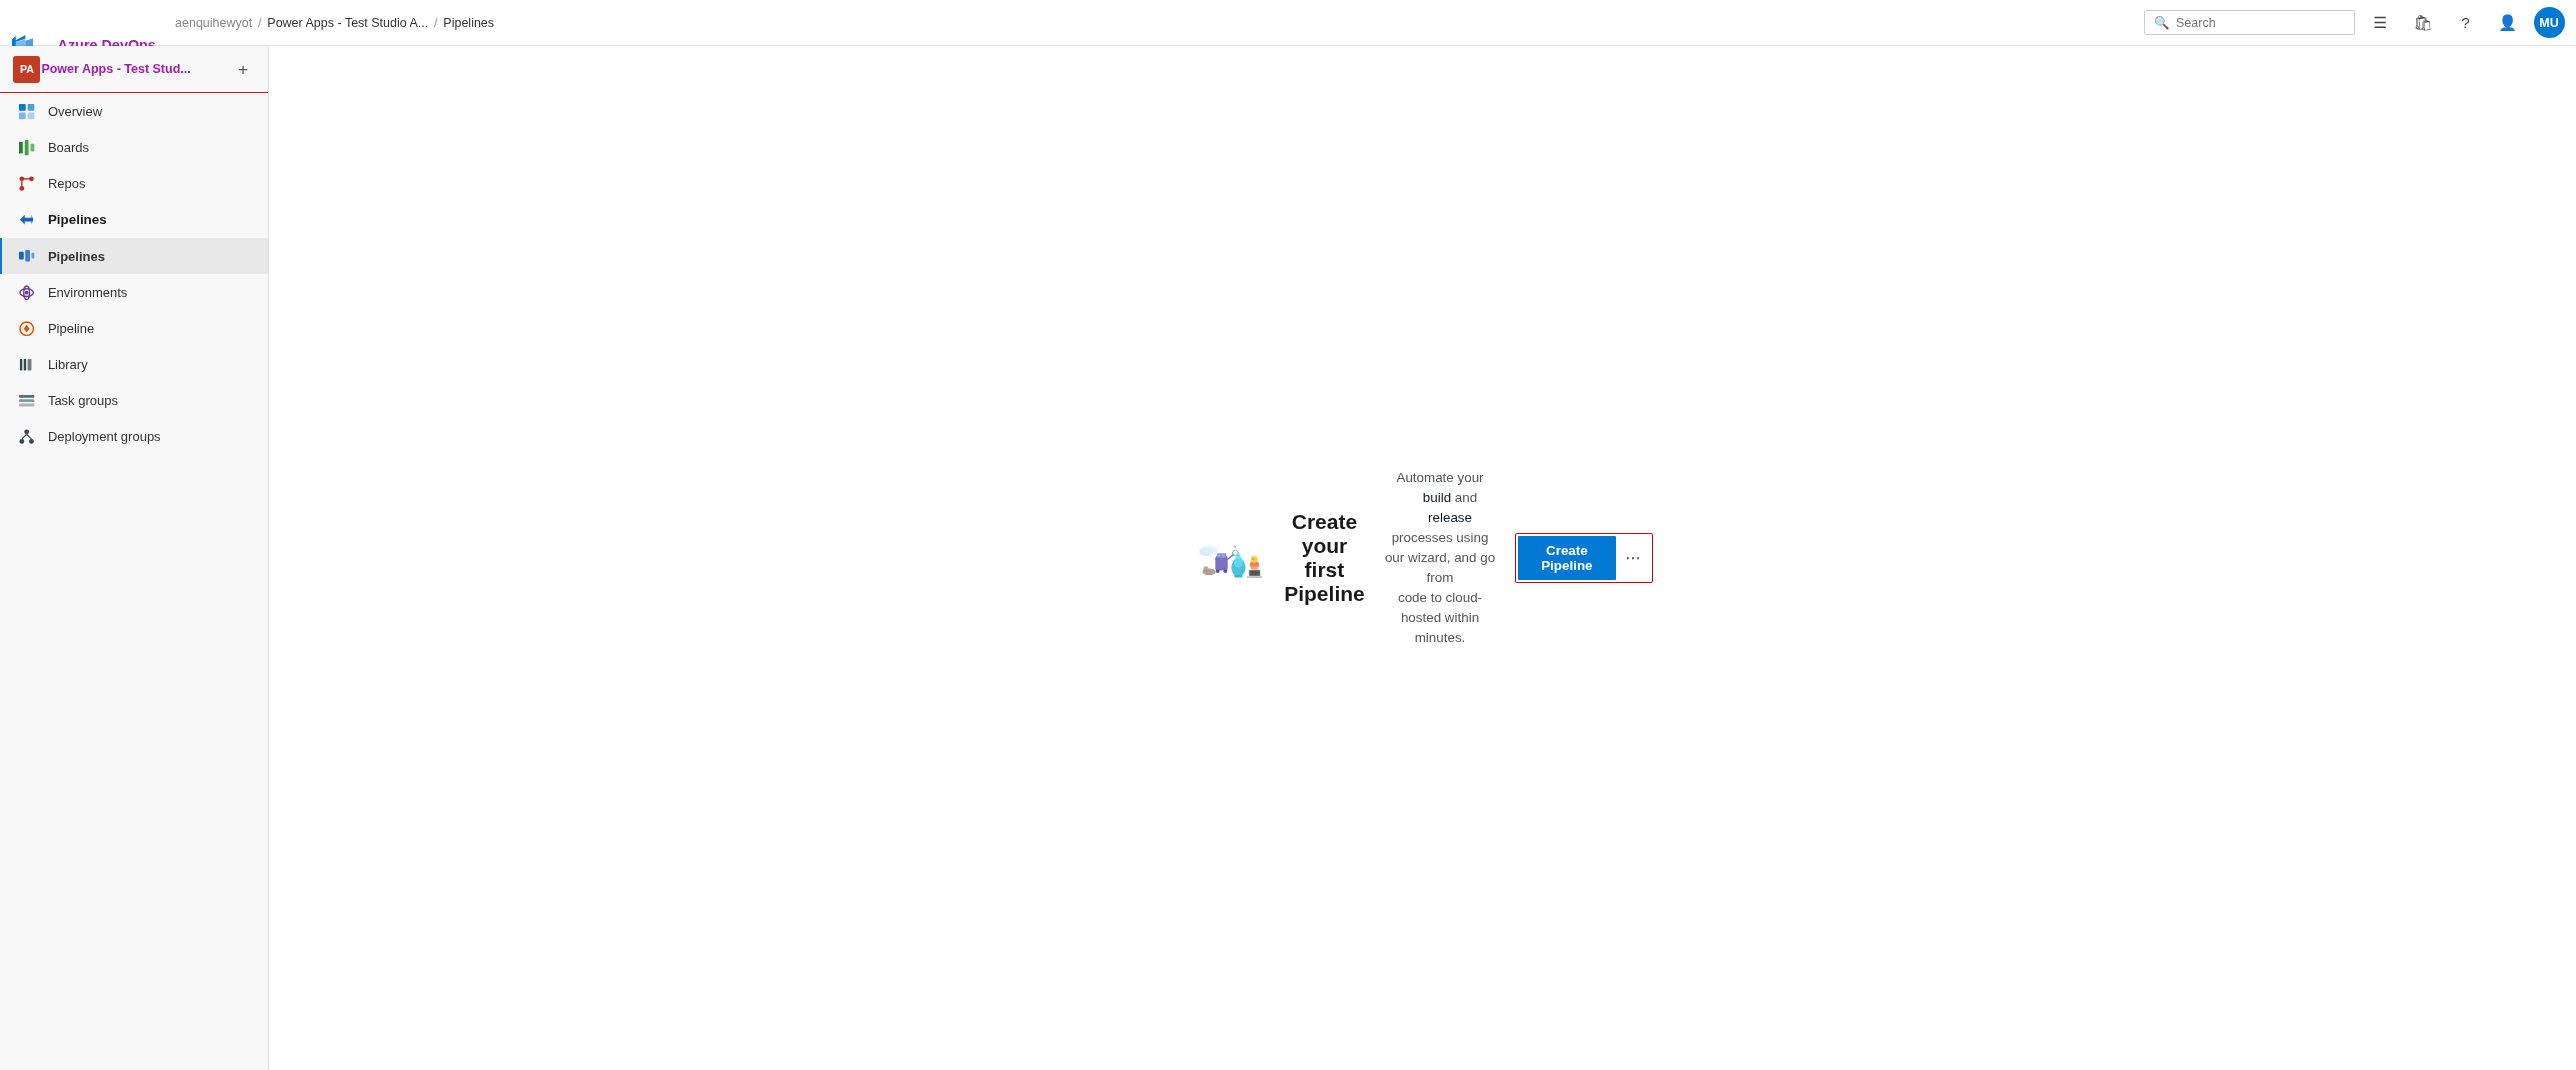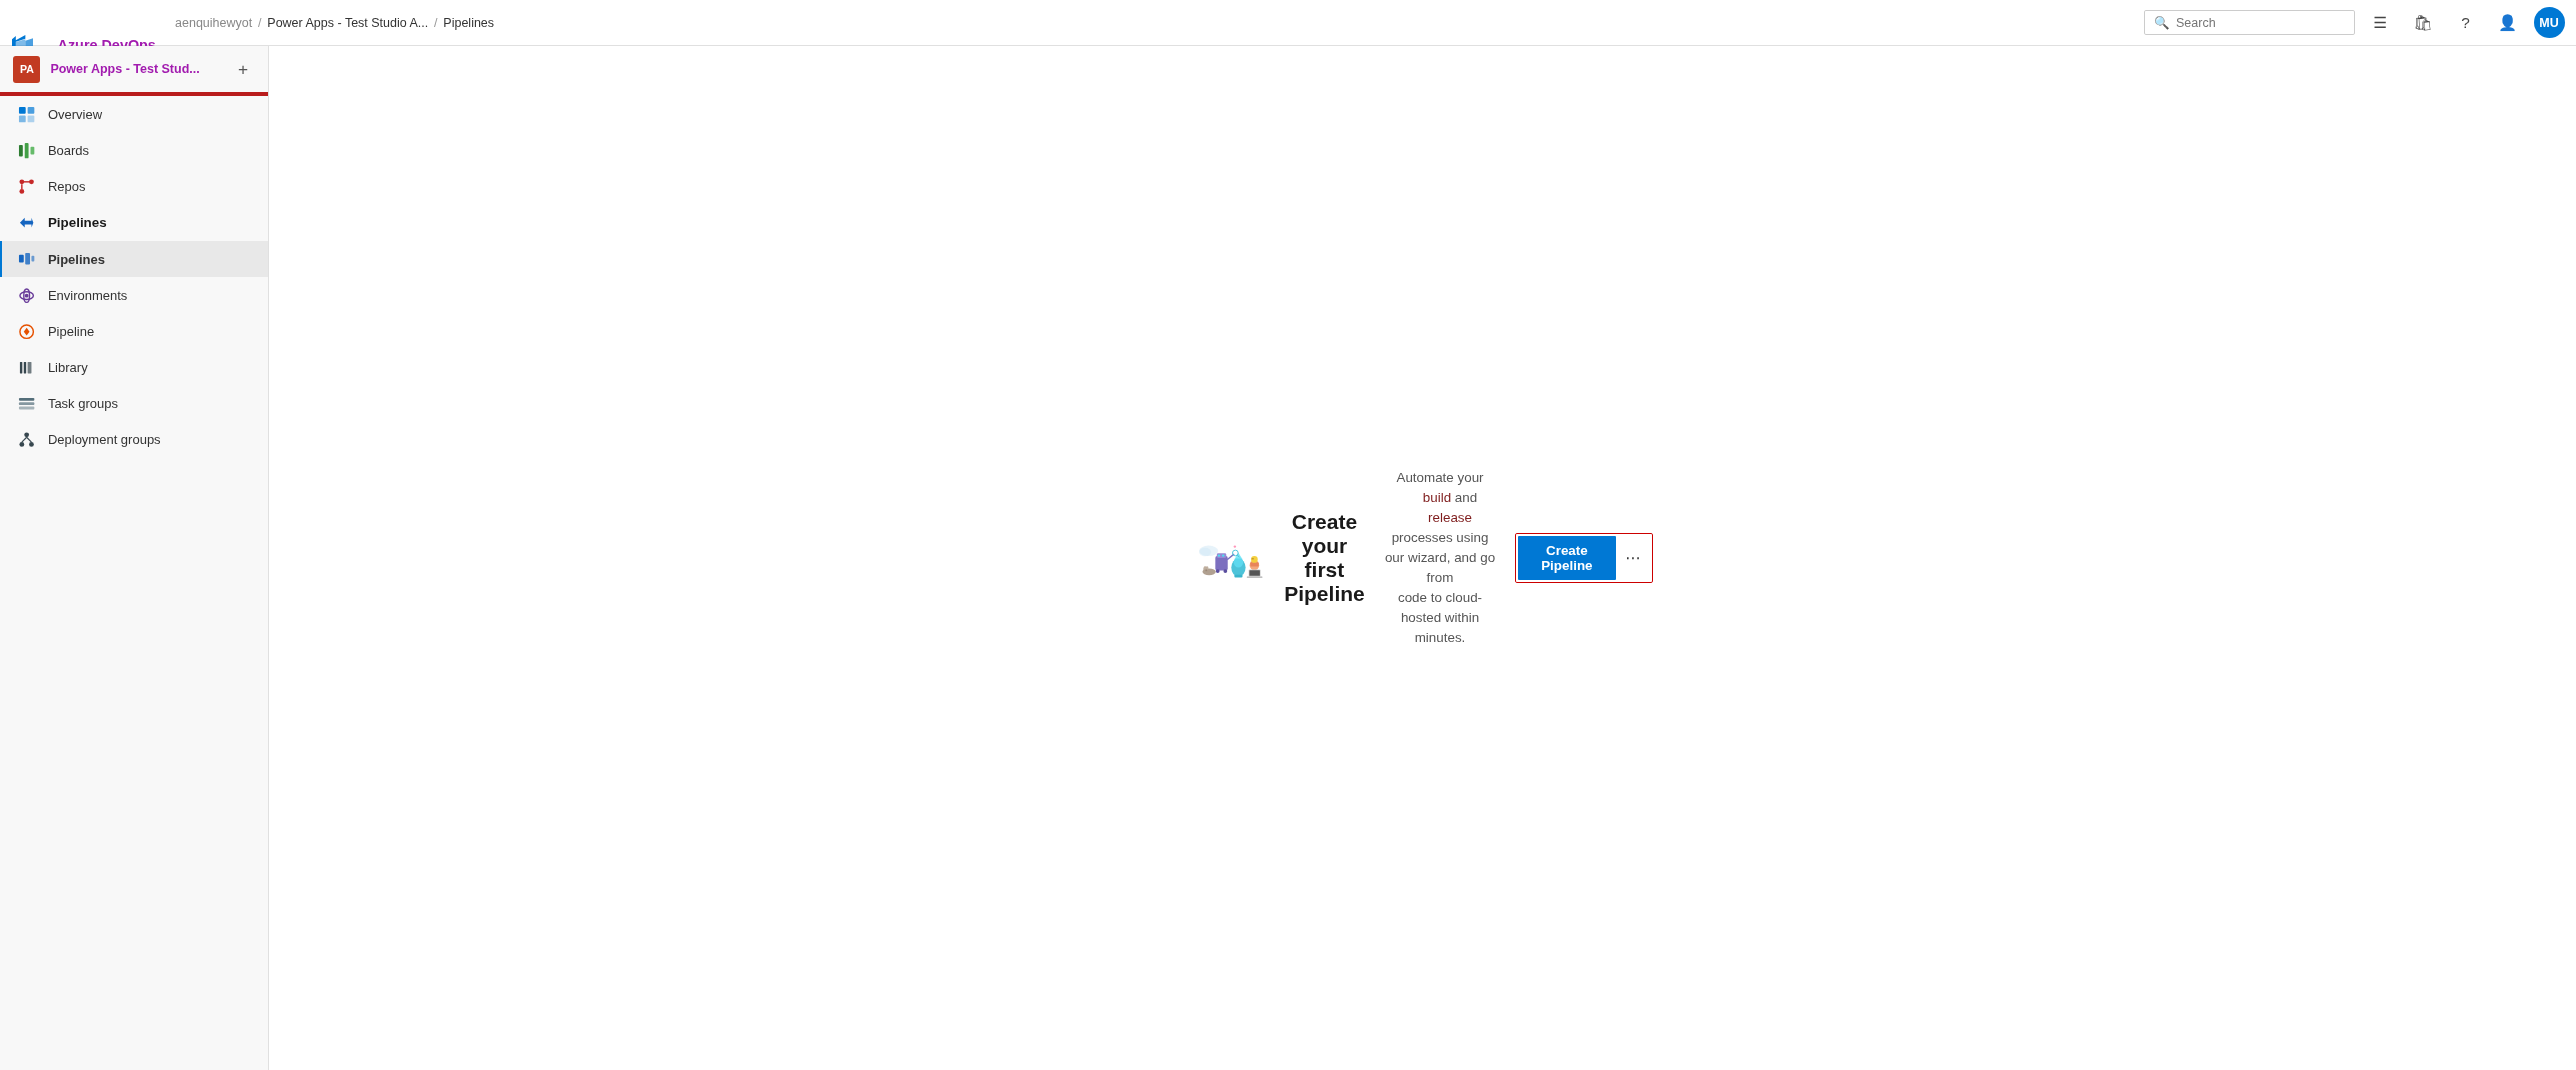--- a/index.html
+++ b/index.html
@@ -94,23 +94,23 @@
       border-right: 1px solid #e0e0e0;
       display: flex;
       flex-direction: column;
       overflow-y: auto;
       flex-shrink: 0;
     }
 
     .project-header {
       display: flex;
       align-items: center;
-      gap: 10px;
+      gap: 1px;
       padding: 9.6px 13.4px;
-      border-bottom: 4px solid #b91c1c;
+      border-bottom: 1px solid #b91c1c;
       justify-content: center;
     }
     .project-avatar {
       width: 27px; height: 27px; border-radius: 2.9px;
       background: #c23b22; color: #fff;
       display: flex; align-items: center; justify-content: center;
       font-size: 10.6px; font-weight: 700;
       flex-shrink: 0;
     }
     .project-name {
@@ -189,21 +189,21 @@
     .empty-state-title {
       font-size: 21px;
       font-weight: 700;
       color: #1a1a1a;
     }
     .empty-state-desc {
       font-size: 13.4px;
       color: #555;
       line-height: 1.5;
     }
-    .empty-state-desc a { color: #7f1d1d; text-decoration: none; margin-left: 20px; }
+    .empty-state-desc a { color: #0f172a; text-decoration: none; margin-left: 20px; }
 
     .btn-row {
       display: flex;
       align-items: center;
       gap: 0;
       border: 1.9px solid #c00;
       border-radius: 1.9px;
       padding: 1.9px;
     }
     .create-pipeline-btn {

